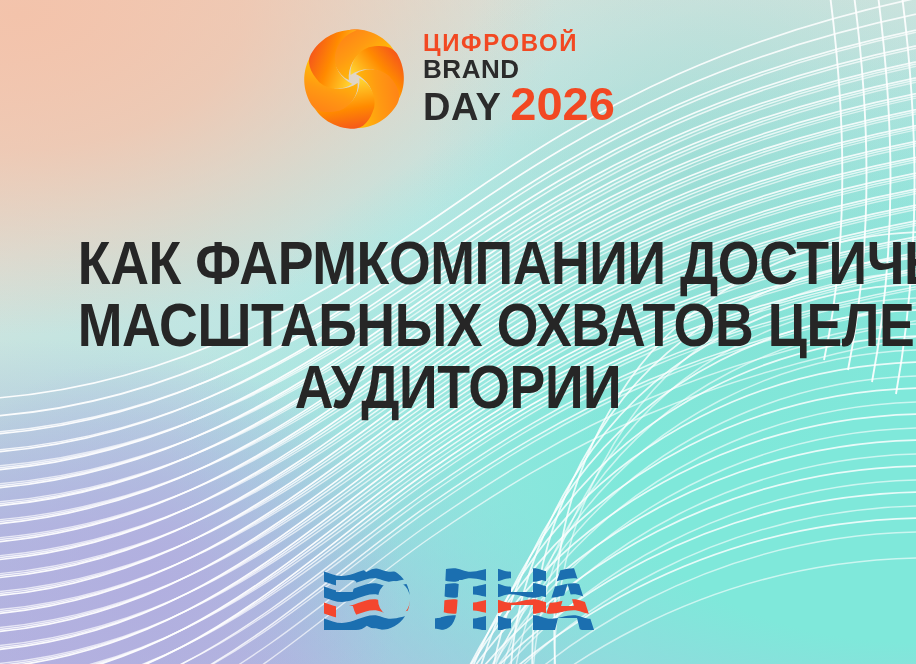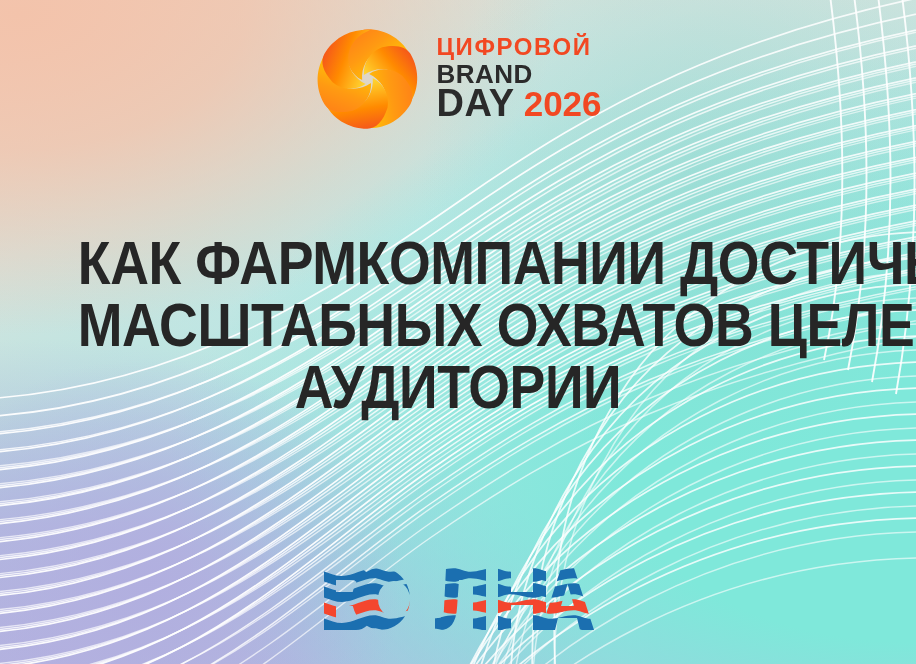--- a/index.html
+++ b/index.html
@@ -95,21 +95,21 @@
     align-items: baseline;
     gap: 9px;
   }
   .bw-day {
     font-size: 38px;
     font-weight: 700;
     letter-spacing: 0.5px;
     color: #2b2b2b;
   }
   .bw-year {
-    font-size: 35px;
+    font-size: 47px;
     font-weight: 700;
     letter-spacing: 0px;
     color: #f24822;
   }
 
   
   .headline {
     position: absolute;
     left: 0;
     right: 0;

